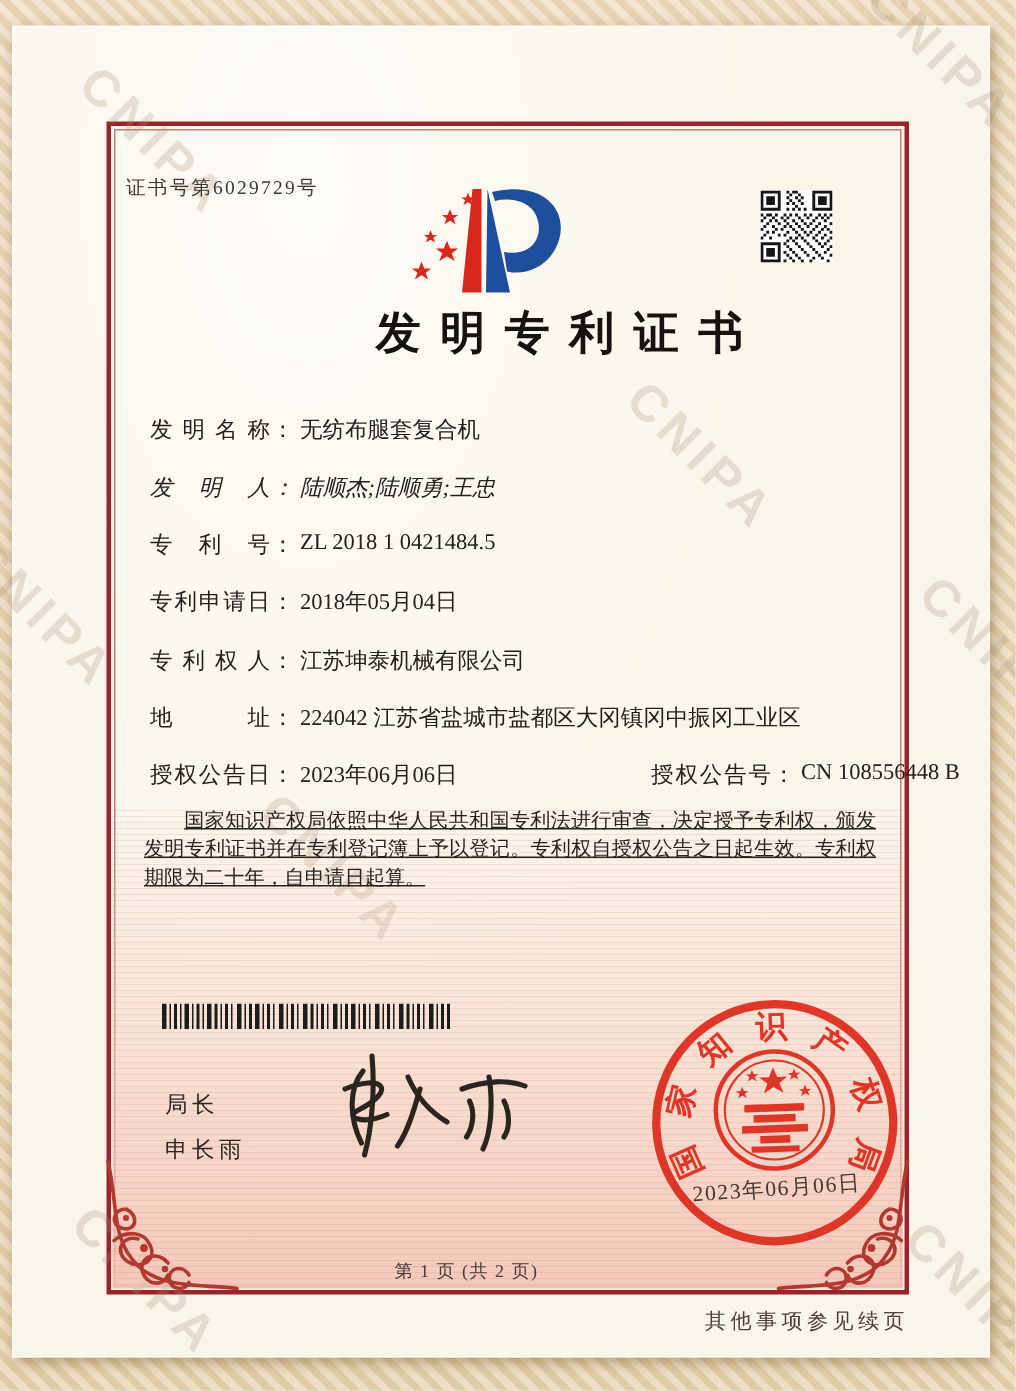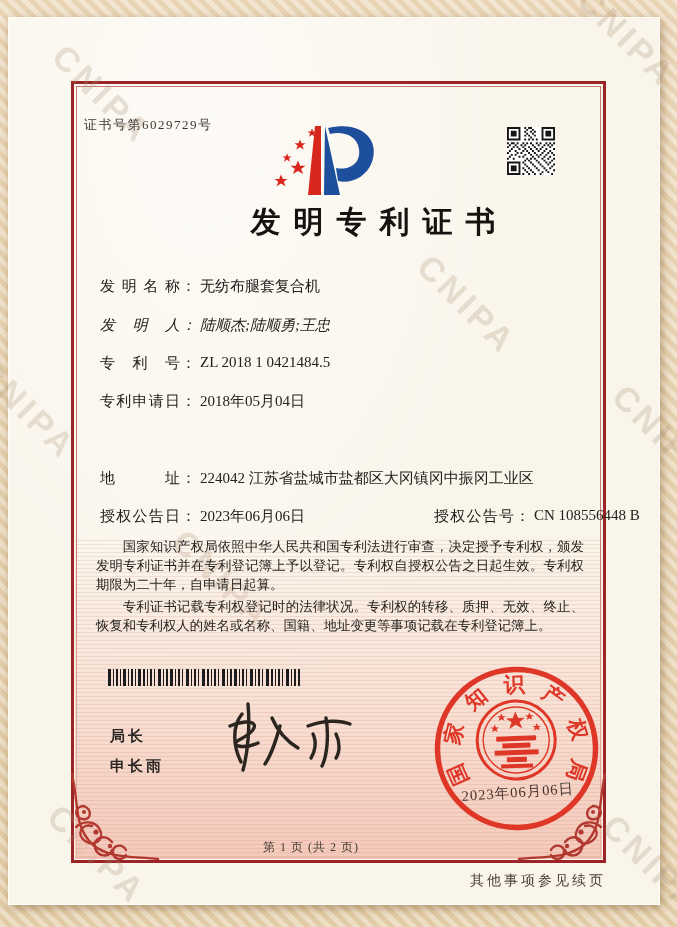--- a/index.html
+++ b/index.html
@@ -49,25 +49,25 @@
     display:inline-block;width:80px;vertical-align:top;
     text-align:justify;text-align-last:justify;text-justify:inter-character;
   }
   .colon{display:inline-block;margin:0 4px 0 1px;}
   .fvalue{display:inline-block;vertical-align:top;}
   .grant2{position:absolute;left:334px;top:0;}
   .paras{
     position:absolute;left:96px;top:537px;width:488px;z-index:2;
     font-size:13.4px;line-height:19px;color:#26221e;text-align:justify;
   }
-  .paras p{margin:0 0 3px 0;text-indent:2em;}
+  .paras p{margin:0 0 3px 0;text-indent:2em;text-decoration:underline;}
   .barcode{position:absolute;left:108px;top:669px;z-index:2;}
   .sig-title,.sig-name{
     position:absolute;left:110px;z-index:2;font-family:"Liberation Sans","DejaVu Sans",sans-serif;
-    font-size:15px;font-weight:700;letter-spacing:3px;color:#2a2724;
+    font-size:15px;font-weight:400;letter-spacing:3px;color:#2a2724;
   }
   .sig-title{top:727px;} .sig-name{top:757px;}
   .signature{position:absolute;left:212px;top:698px;z-index:3;}
   .seal{position:absolute;left:424px;top:656px;z-index:3;opacity:.93;transform:rotate(-2deg);}
   .page-info{position:absolute;left:71px;top:839px;width:480px;z-index:2;text-align:center;font-size:12px;color:#433b33;letter-spacing:1px;}
   .continuation{position:absolute;left:71px;top:872px;width:535px;z-index:2;text-align:right;font-size:14px;letter-spacing:3px;color:#4c4038;}
   .flourish{position:absolute;z-index:2;}
 </style>
 </head>
 <body>
@@ -172,33 +172,35 @@
   </div>
   <div class="row" style="top:316px;font-style:italic;">
     <span class="flabel">发明人</span><span class="colon">：</span><span class="fvalue">陆顺杰;陆顺勇;王忠</span>
   </div>
   <div class="row" style="top:354px;">
     <span class="flabel">专利号</span><span class="colon">：</span><span class="fvalue">ZL 2018 1 0421484.5</span>
   </div>
   <div class="row" style="top:392px;">
     <span class="flabel">专利申请日</span><span class="colon">：</span><span class="fvalue">2018年05月04日</span>
   </div>
+  <div class="row" style="top:431px;">
+    <span class="flabel">专利权人</span><span class="colon">：</span><span class="fvalue">江苏坤泰机械有限公司</span>
+  </div>
   <div class="row" style="top:469px;">
     <span class="flabel">地址</span><span class="colon">：</span><span class="fvalue">224042 江苏省盐城市盐都区大冈镇冈中振冈工业区</span>
   </div>
   <div class="row" style="top:507px;">
     <span class="flabel">授权公告日</span><span class="colon">：</span><span class="fvalue">2023年06月06日</span>
     <span class="grant2">
       <span class="flabel">授权公告号</span><span class="colon">：</span><span class="fvalue">CN 108556448 B</span>
     </span>
   </div>
 
   <div class="paras">
     <p>国家知识产权局依照中华人民共和国专利法进行审查，决定授予专利权，颁发发明专利证书并在专利登记簿上予以登记。专利权自授权公告之日起生效。专利权期限为二十年，自申请日起算。</p>
-    <p>专利证书记载专利权登记时的法律状况。专利权的转移、质押、无效、终止、恢复和专利权人的姓名或名称、国籍、地址变更等事项记载在专利登记簿上。</p>
   </div>
 
   <svg class="barcode" width="192" height="17" viewBox="0 0 192 17">
     <g fill="#1c1c1c">
       <rect x="0" width="3" height="17"></rect>
         <rect x="5" width="1" height="17"></rect>
         <rect x="8" width="2" height="17"></rect>
         <rect x="12" width="1" height="17"></rect>
       <rect x="15" width="3" height="17"></rect>
         <rect x="20" width="1" height="17"></rect>

